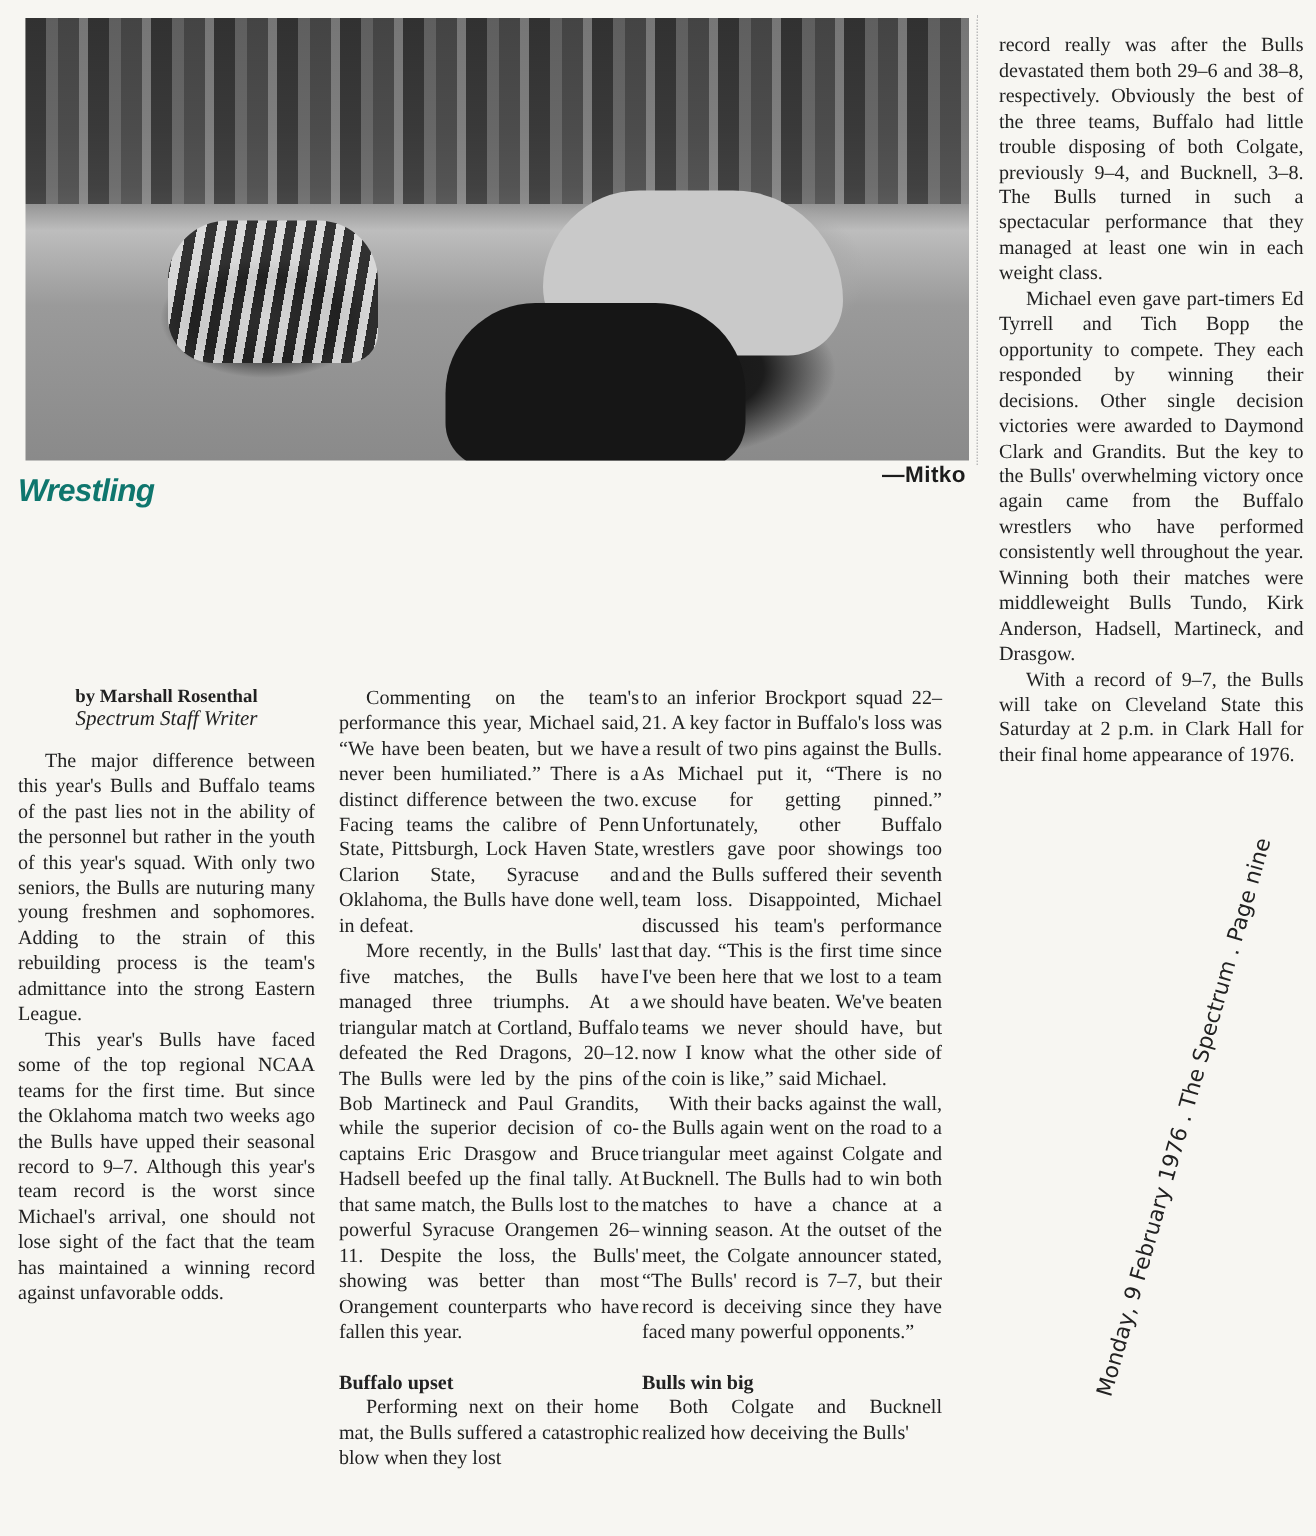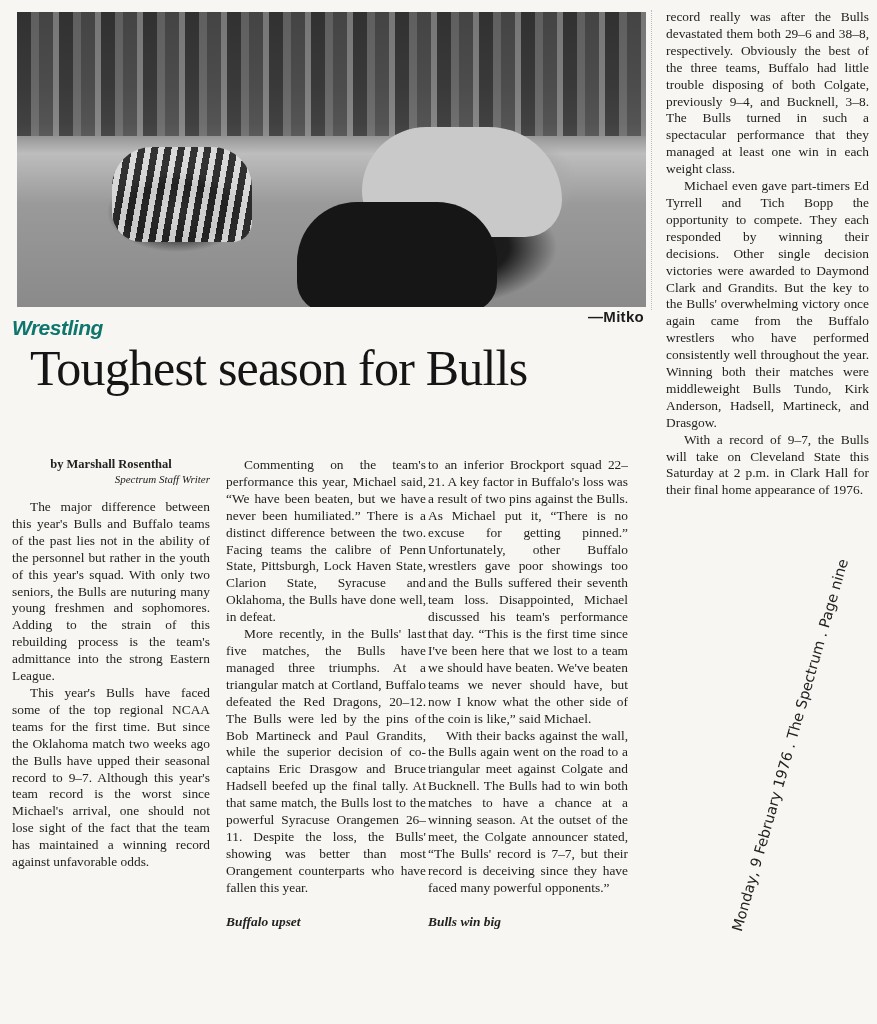--- a/index.html
+++ b/index.html
@@ -54,30 +54,30 @@
   }
   .col {
     position: absolute; top: 457px;
     font-size: 13.4px; line-height: 16.9px; text-align: justify;
     color: #222;
   }
   .col p { margin: 0; text-indent: 18px; }
   .col1 { left: 12px; width: 198px; font-family: Liberation Serif, serif; }
   .col2 { left: 226px; width: 200px; }
   .col3 { left: 428px; width: 200px; }
-  .col4 { left: 666px; width: 203px; top: 9px; }
+  .col4 { left: 666px; width: 203px; top: 22px; }
   .byline {
     text-align: center; font-weight: bold; font-size: 12.5px; line-height: 15px;
     text-indent: 0 !important;
   }
   .staff {
-    text-align: right; font-style: italic; font-size: 11px; line-height: 15px;
+    text-align: center; font-style: italic; font-size: 14px; line-height: 15px;
     margin-bottom: 12px !important; text-indent: 0 !important;
   }
-  .subhead { font-weight: bold; text-indent: 0 !important; margin-top: 17px !important; font-style: italic; }
+  .subhead { font-weight: bold; text-indent: 0 !important; margin-top: 17px !important; }
   .noindent { text-indent: 0 !important; }
   .dateline {
     position: absolute; left: 790px; top: 745px;
     transform: translate(-50%, -50%) rotate(-74deg);
     white-space: nowrap;
     font-family: "DejaVu Sans", sans-serif; font-size: 14.5px; color: #222;
   }
   .rule {
     position: absolute; left: 651px; top: 10px; width: 0; height: 300px;
     border-left: 1px dotted #bbb;
@@ -90,40 +90,42 @@
   <div class="crowd"></div>
   <div class="ref"></div>
   <div class="wrestler-light"></div>
   <div class="wrestler-dark"></div>
 </div>
 <div class="credit">—Mitko</div>
 <div class="rule"></div>
 
 <div class="kicker">Wrestling</div>
 <h1 class="headline">
-  <span>Toughest season for Bulls</span><br>
+  <br>
 </h1>
 
 <div class="col col1">
   <p class="byline">by Marshall Rosenthal</p>
   <p class="staff">Spectrum Staff Writer</p>
   <p>The major difference between this year's Bulls and Buffalo teams of the past lies not in the ability of the personnel but rather in the youth of this year's squad. With only two seniors, the Bulls are nuturing many young freshmen and sophomores. Adding to the strain of this rebuilding process is the team's admittance into the strong Eastern League.</p>
   <p>This year's Bulls have faced some of the top regional NCAA teams for the first time. But since the Oklahoma match two weeks ago the Bulls have upped their seasonal record to 9–7. Although this year's team record is the worst since Michael's arrival, one should not lose sight of the fact that the team has maintained a winning record against unfavorable odds.</p>
 </div>
 
 <div class="col col2">
   <p>Commenting on the team's performance this year, Michael said, “We have been beaten, but we have never been humiliated.” There is a distinct difference between the two. Facing teams the calibre of Penn State, Pittsburgh, Lock Haven State, Clarion State, Syracuse and Oklahoma, the Bulls have done well, in defeat.</p>
   <p>More recently, in the Bulls' last five matches, the Bulls have managed three triumphs. At a triangular match at Cortland, Buffalo defeated the Red Dragons, 20–12. The Bulls were led by the pins of Bob Martineck and Paul Grandits, while the superior decision of co-captains Eric Drasgow and Bruce Hadsell beefed up the final tally. At that same match, the Bulls lost to the powerful Syracuse Orangemen 26–11. Despite the loss, the Bulls' showing was better than most Orangement counterparts who have fallen this year.</p>
   <p class="subhead">Buffalo upset</p>
+  <p>Performing next on their home mat, the Bulls suffered a catastrophic blow when they lost</p>
 </div>
 
 <div class="col col3">
   <p class="noindent">to an inferior Brockport squad 22–21. A key factor in Buffalo's loss was a result of two pins against the Bulls. As Michael put it, “There is no excuse for getting pinned.” Unfortunately, other Buffalo wrestlers gave poor showings too and the Bulls suffered their seventh team loss. Disappointed, Michael discussed his team's performance that day. “This is the first time since I've been here that we lost to a team we should have beaten. We've beaten teams we never should have, but now I know what the other side of the coin is like,” said Michael.</p>
   <p>With their backs against the wall, the Bulls again went on the road to a triangular meet against Colgate and Bucknell. The Bulls had to win both matches to have a chance at a winning season. At the outset of the meet, the Colgate announcer stated, “The Bulls' record is 7–7, but their record is deceiving since they have faced many powerful opponents.”</p>
   <p class="subhead">Bulls win big</p>
+  <p>Both Colgate and Bucknell realized how deceiving the Bulls'</p>
 </div>
 
 <div class="col col4">
   <p class="noindent">record really was after the Bulls devastated them both 29–6 and 38–8, respectively. Obviously the best of the three teams, Buffalo had little trouble disposing of both Colgate, previously 9–4, and Bucknell, 3–8. The Bulls turned in such a spectacular performance that they managed at least one win in each weight class.</p>
   <p>Michael even gave part-timers Ed Tyrrell and Tich Bopp the opportunity to compete. They each responded by winning their decisions. Other single decision victories were awarded to Daymond Clark and Grandits. But the key to the Bulls' overwhelming victory once again came from the Buffalo wrestlers who have performed consistently well throughout the year. Winning both their matches were middleweight Bulls Tundo, Kirk Anderson, Hadsell, Martineck, and Drasgow.</p>
   <p>With a record of 9–7, the Bulls will take on Cleveland State this Saturday at 2 p.m. in Clark Hall for their final home appearance of 1976.</p>
 </div>
 
 <div class="dateline">Monday, 9 February 1976 . The Spectrum . Page nine</div>
 

